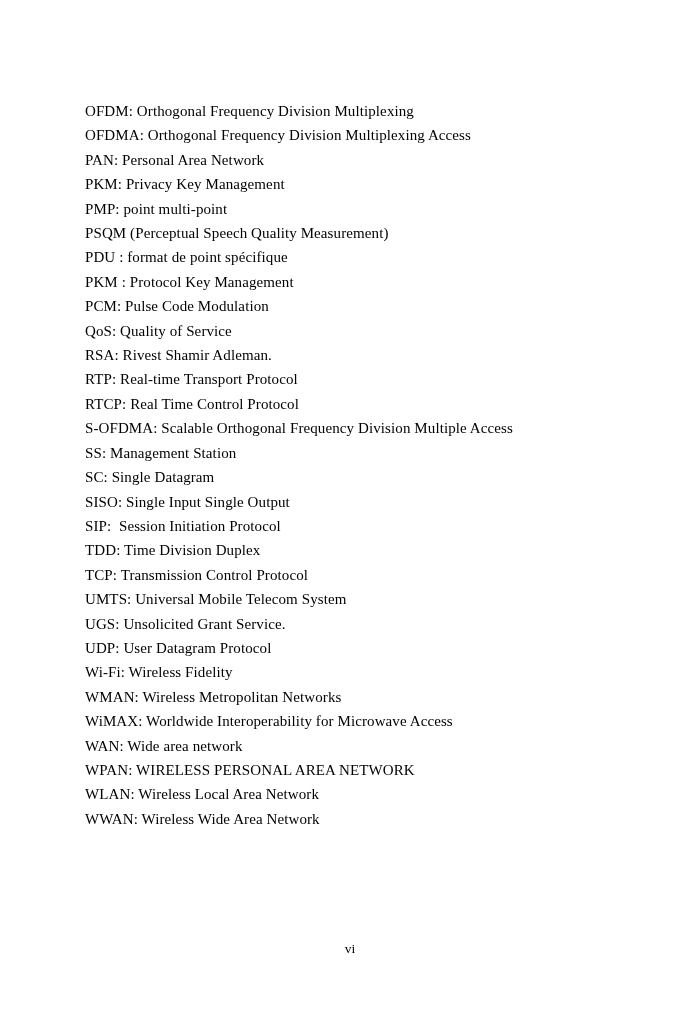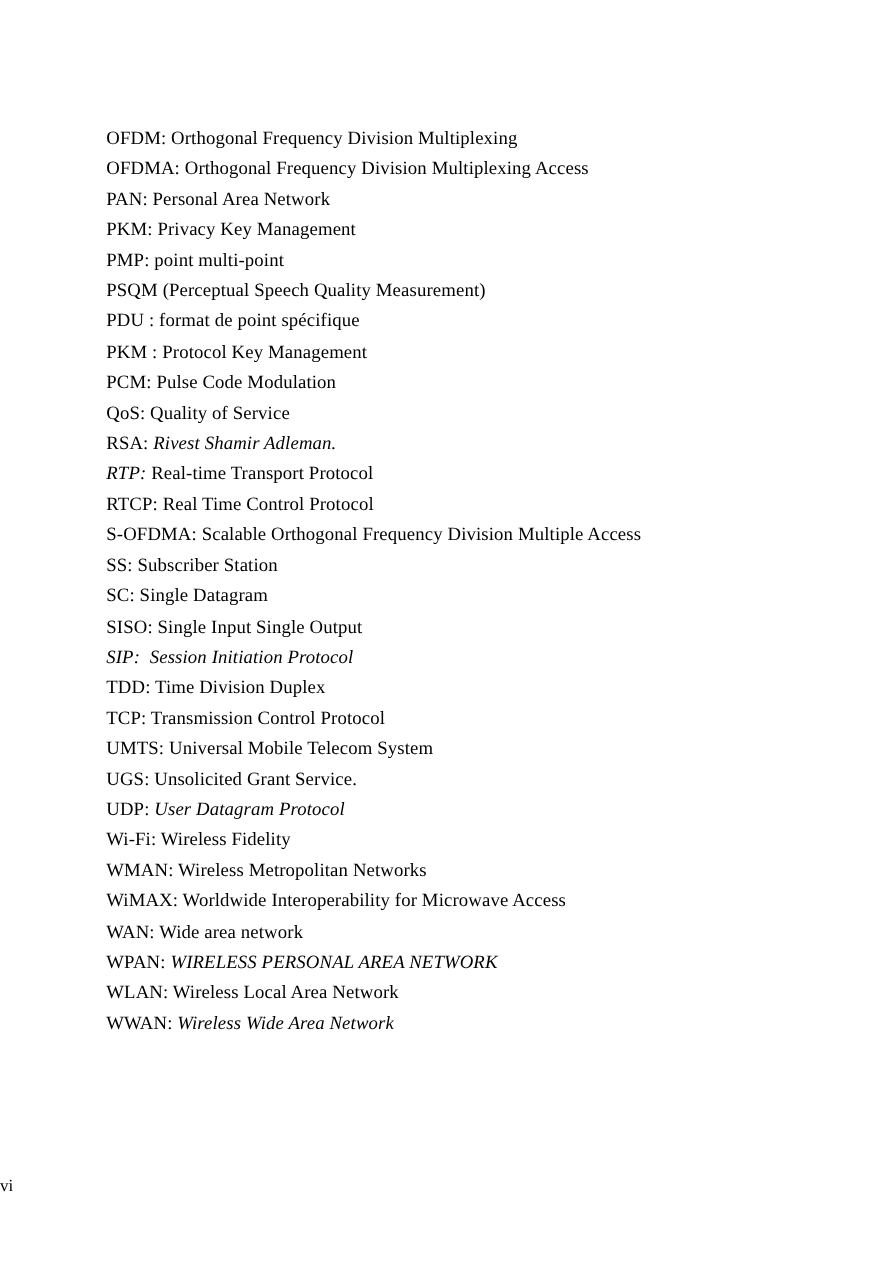--- a/index.html
+++ b/index.html
@@ -22,27 +22,27 @@
     top: 99px;
     right: 40px;
   }
   .entry {
     font-size: 15px;
     line-height: 24.4px;
     white-space: pre-wrap;
     letter-spacing: 0.1px;
   }
   .entry .seg.italic {
-    font-style: italic;
   }
   .page-footer {
     position: absolute;
     top: 941px;
     left: 0;
     width: 100%;
+    text-align: center;
     font-size: 13.5px;
     line-height: 16px;
   }
 </style>
 </head>
 <body>
 
 <div class="page">
   <main class="abbrev-list">
       <div class="entry"><span class="seg">OFDM: Orthogonal Frequency Division Multiplexing</span></div>
@@ -52,21 +52,21 @@
       <div class="entry"><span class="seg">PMP: point multi-point</span></div>
       <div class="entry"><span class="seg">PSQM (Perceptual Speech Quality Measurement)</span></div>
       <div class="entry"><span class="seg">PDU : format de point spécifique</span></div>
       <div class="entry"><span class="seg">PKM : Protocol Key Management</span></div>
       <div class="entry"><span class="seg">PCM: Pulse Code Modulation</span></div>
       <div class="entry"><span class="seg">QoS: Quality of Service</span></div>
       <div class="entry"><span class="seg">RSA: </span><span class="seg italic">Rivest Shamir Adleman.</span></div>
       <div class="entry"><span class="seg italic">RTP:</span><span class="seg"> Real-time Transport Protocol</span></div>
       <div class="entry"><span class="seg">RTCP: Real Time Control Protocol</span></div>
       <div class="entry"><span class="seg">S-OFDMA: Scalable Orthogonal Frequency Division Multiple Access</span></div>
-      <div class="entry"><span class="seg">SS: Subscriber Station</span></div>
+      <div class="entry"><span class="seg">SS: Management Station</span></div>
       <div class="entry"><span class="seg">SC: Single Datagram</span></div>
       <div class="entry"><span class="seg">SISO: Single Input Single Output</span></div>
       <div class="entry"><span class="seg italic">SIP:  Session Initiation Protocol</span></div>
       <div class="entry"><span class="seg">TDD: Time Division Duplex</span></div>
       <div class="entry"><span class="seg">TCP: Transmission Control Protocol</span></div>
       <div class="entry"><span class="seg">UMTS: Universal Mobile Telecom System</span></div>
       <div class="entry"><span class="seg">UGS: Unsolicited Grant Service.</span></div>
       <div class="entry"><span class="seg">UDP: </span><span class="seg italic">User Datagram Protocol</span></div>
       <div class="entry"><span class="seg">Wi-Fi: Wireless Fidelity</span></div>
       <div class="entry"><span class="seg">WMAN: Wireless Metropolitan Networks</span></div>

